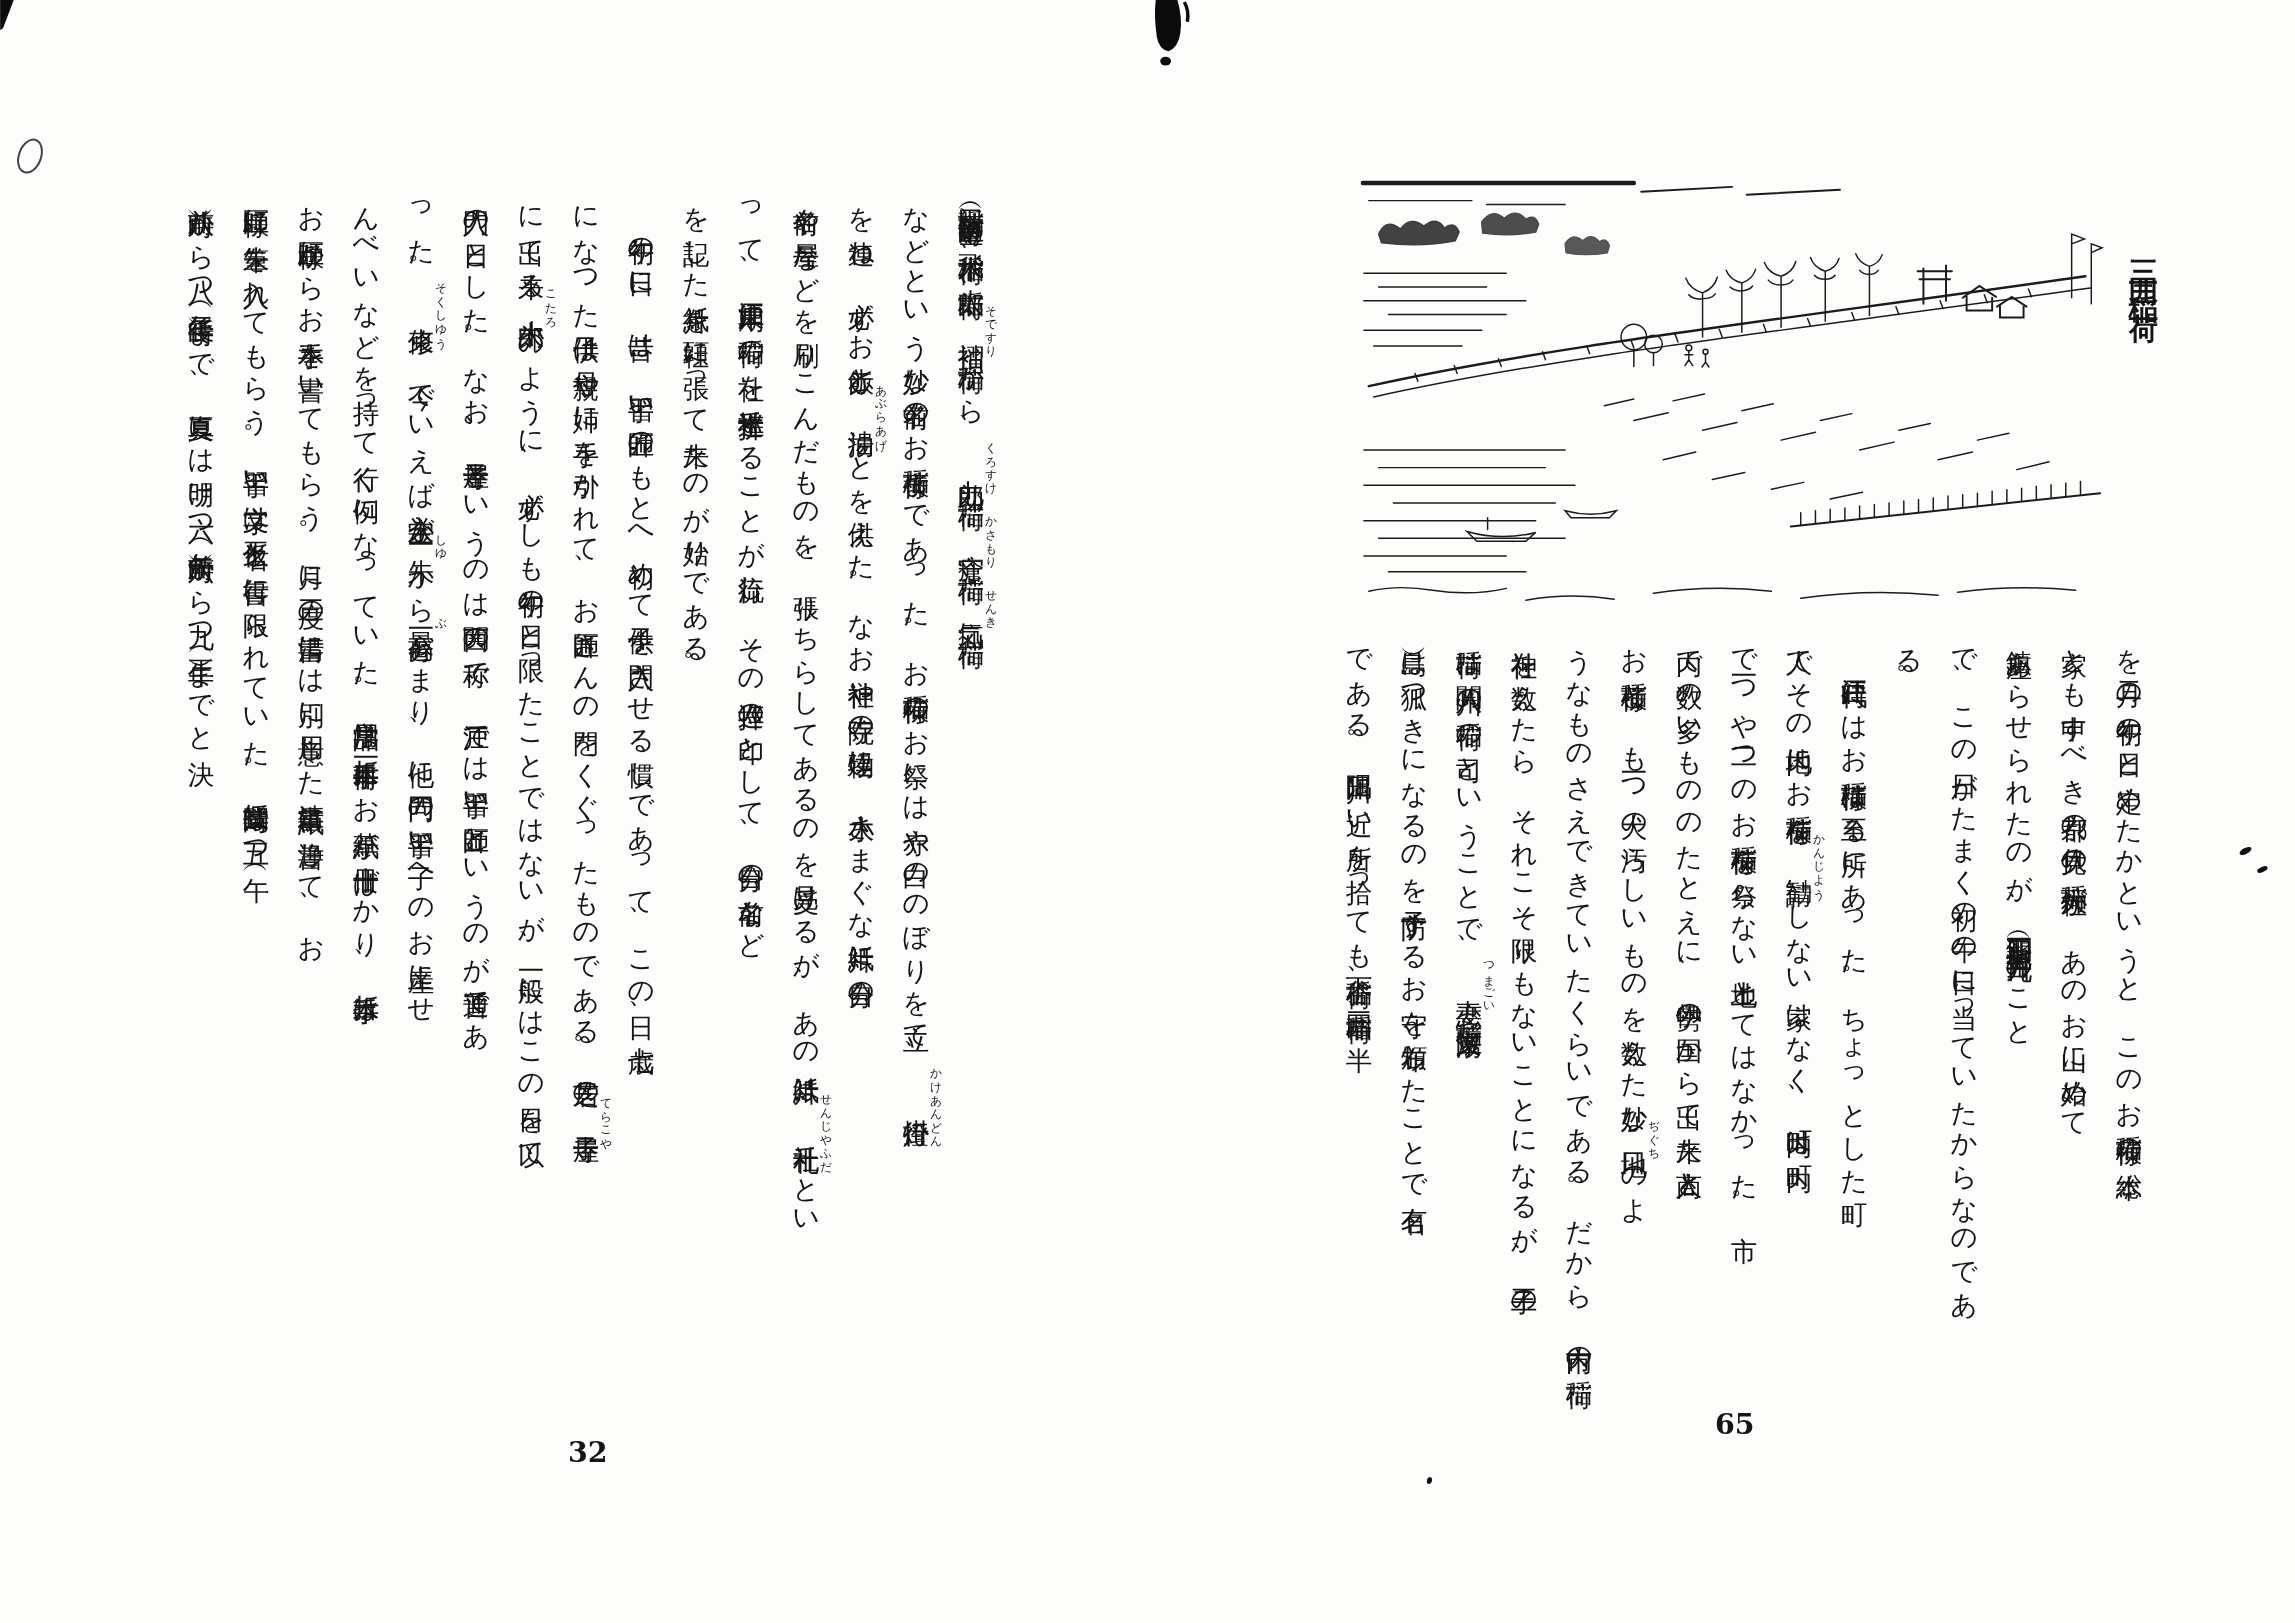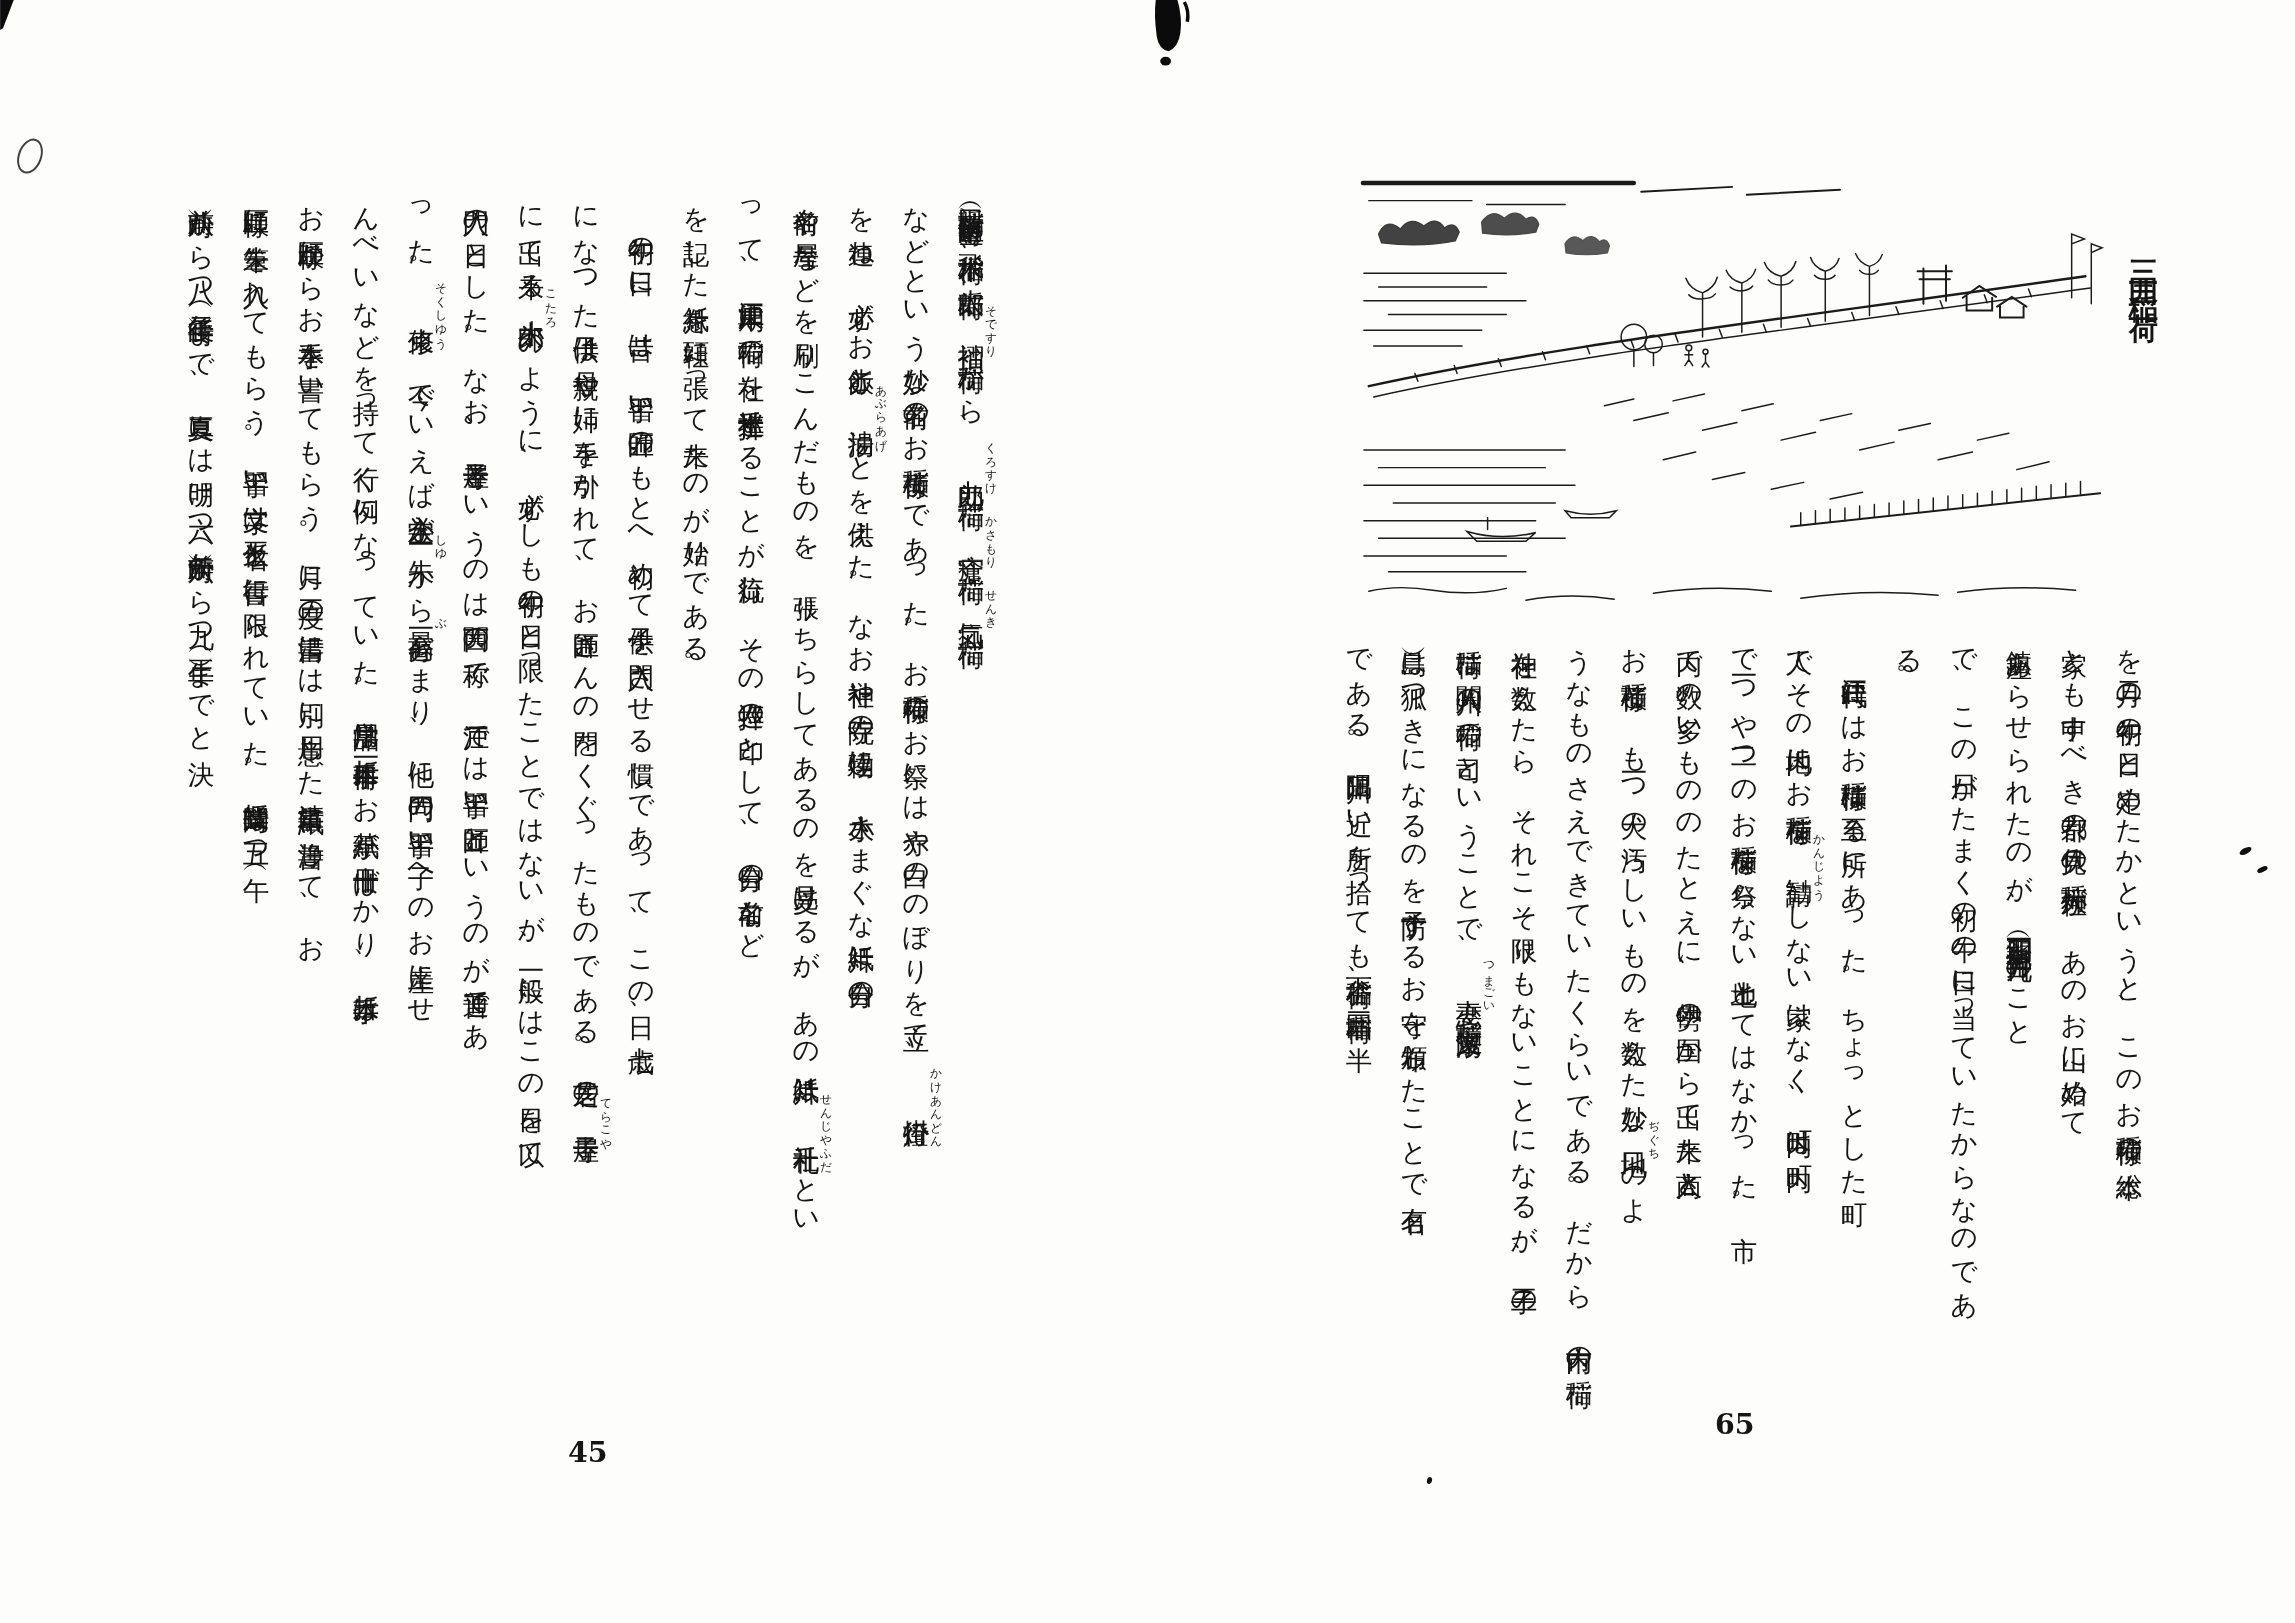--- a/index.html
+++ b/index.html
@@ -148,15 +148,15 @@
       <p class="tcol">になつた子供は母親や姉に手を引かれて、お師匠さんの門をくぐったものである。芝居の<ruby>寺子屋<rt>てらこや</rt></ruby></p>
       <p class="tcol">に出て来る<ruby>小太郎<rt>こたろ</rt></ruby>のように、必ずしも初午の日と限ったことではないが、一般にはこの日を以て</p>
       <p class="tcol">入門の日とした。なお、寺子屋というのは関西の称で、江戸では手習い師匠というのが普通であ</p>
       <p class="tcol">った。<ruby>束修<rt>そくしゆう</rt></ruby>、今でいえば入学金が一<ruby>朱<rt>しゆ</rt></ruby>から最高一<ruby>分<rt>ぶ</rt></ruby>どまり、他に同門の手習い子へのお土産にせ</p>
       <p class="tcol">んべいなどを持って行く例になっていた。学用品は折手本一冊にお草紙が十冊ばかり、折手本は</p>
       <p class="tcol">お師匠様からお手本を書いてもらう。月に三度の清書には別に用意した清書草紙に浄書して、お</p>
       <p class="tcol">師匠様に朱筆を入れてもらう。手習い文字は平仮名と行書に限られていた。授業時間は五つ（午</p>
       <p class="tcol">前八時）から八つ（午後二時）まで、真夏には明け六つ（午前六時）から九つ（正午）までと決</p>
     </div>
 
-  <div class="page-number" style="left:568px;top:1435px">45</div>
+  <div class="page-number" style="left:568px;top:1435px">32</div>
 </div>
 
 
 </body></html>

